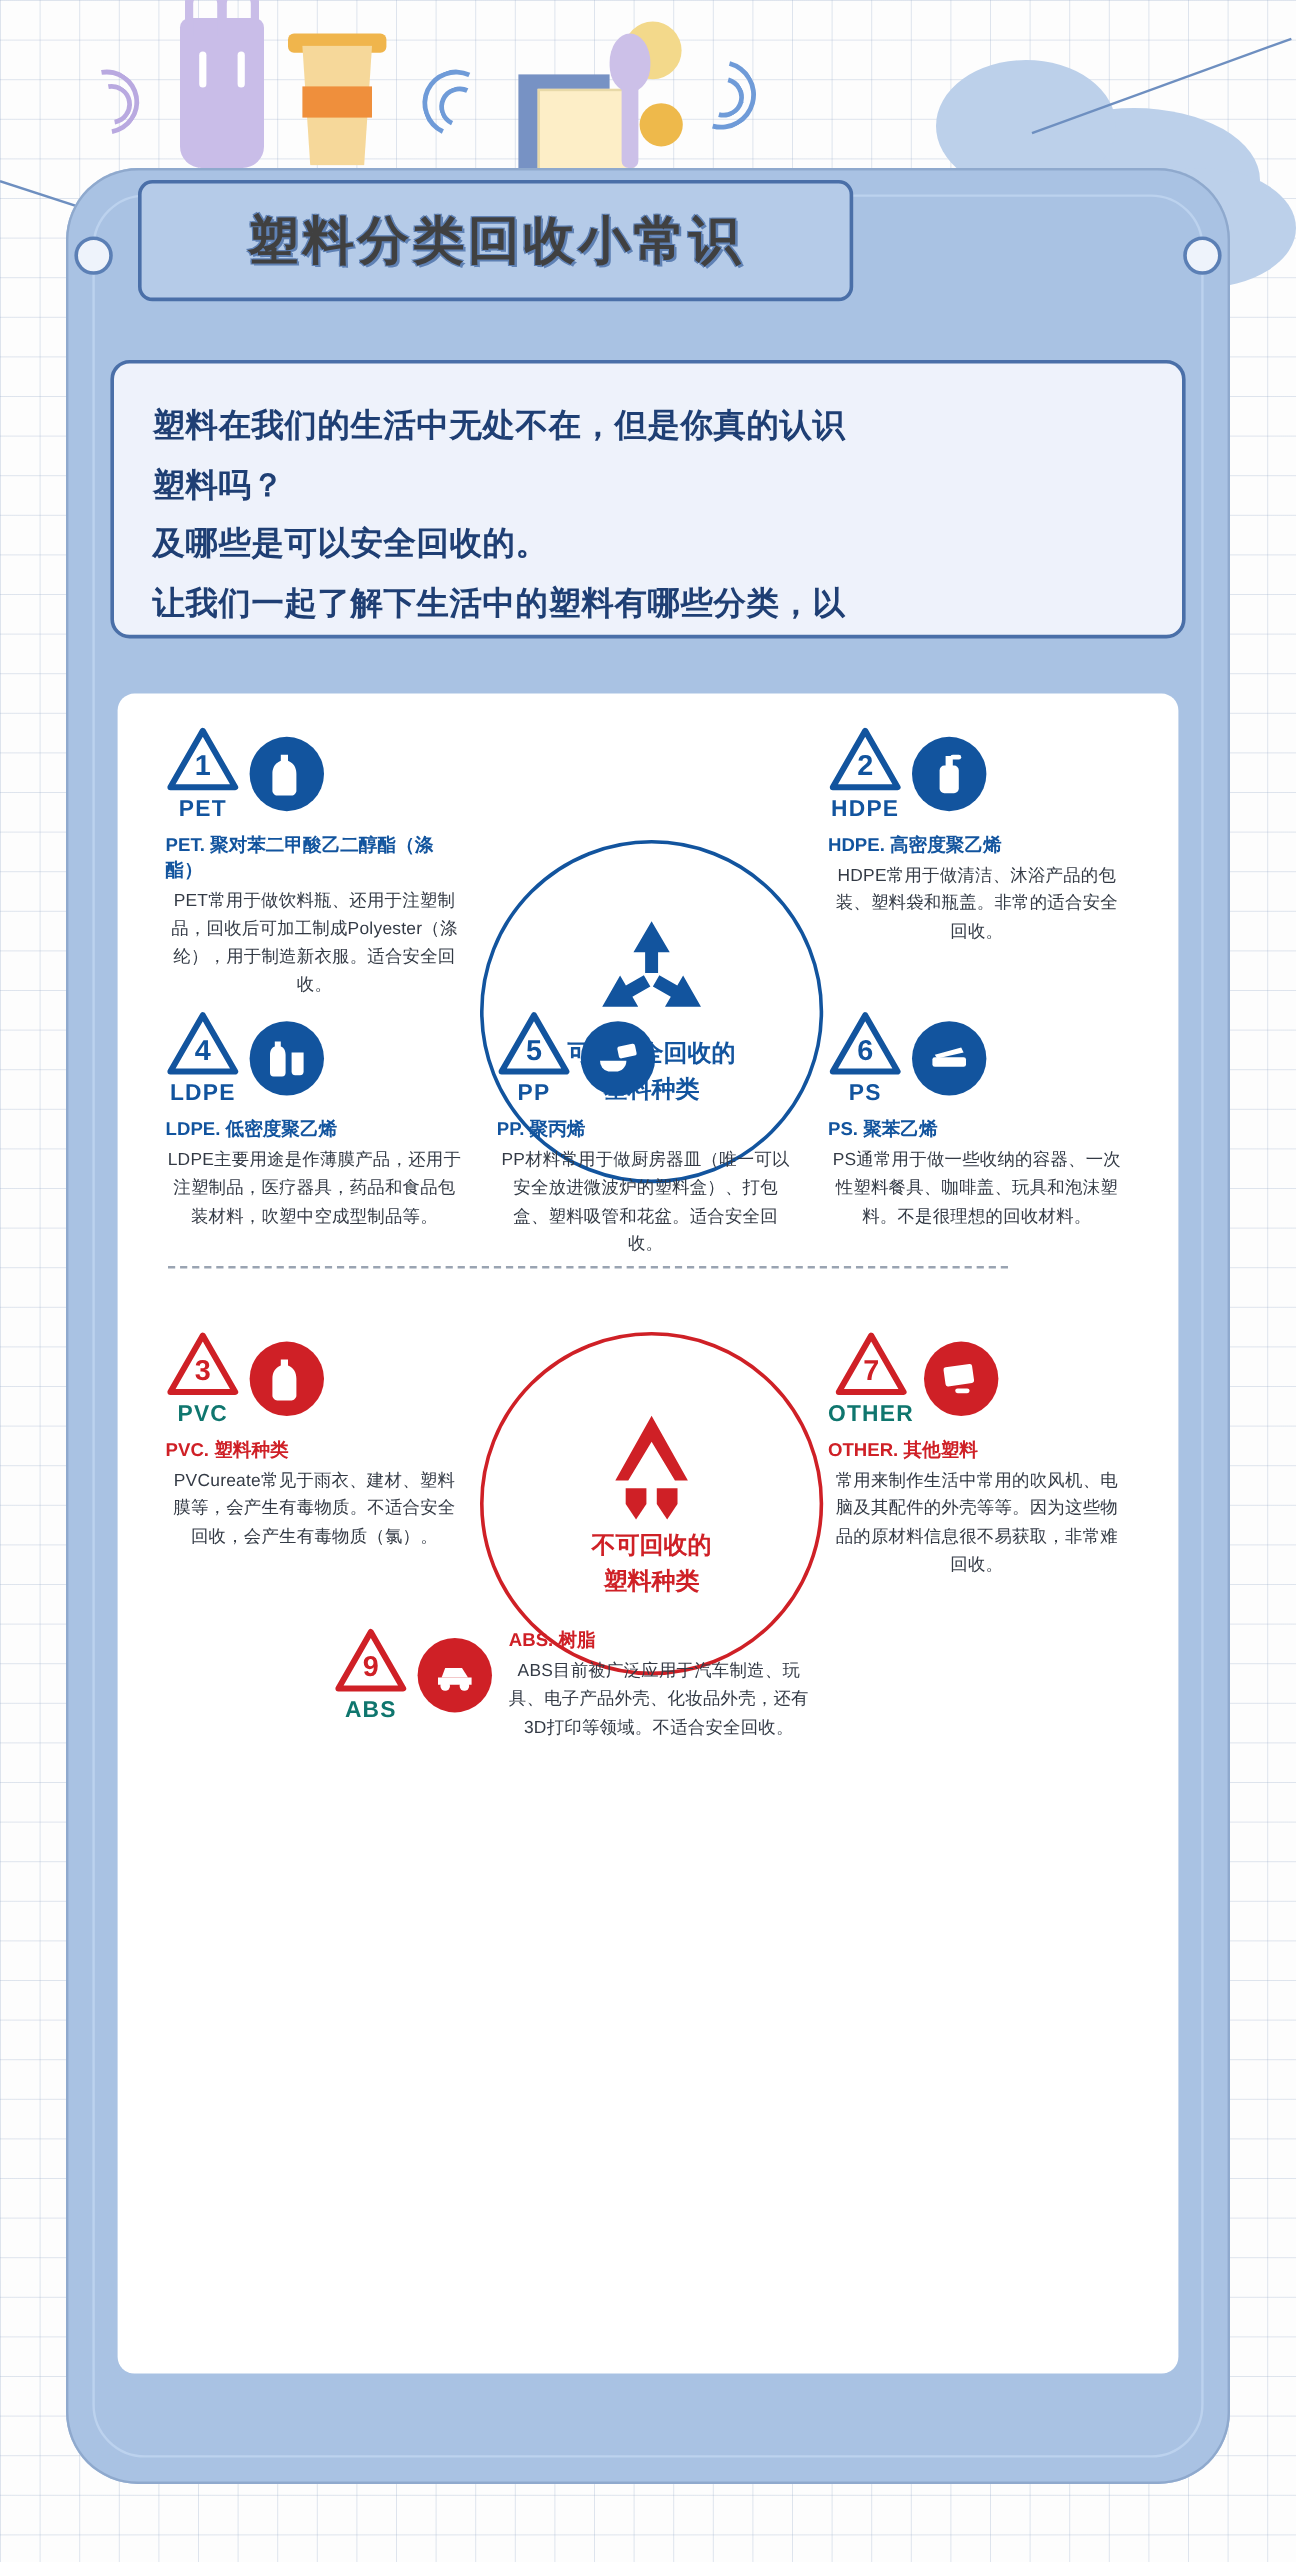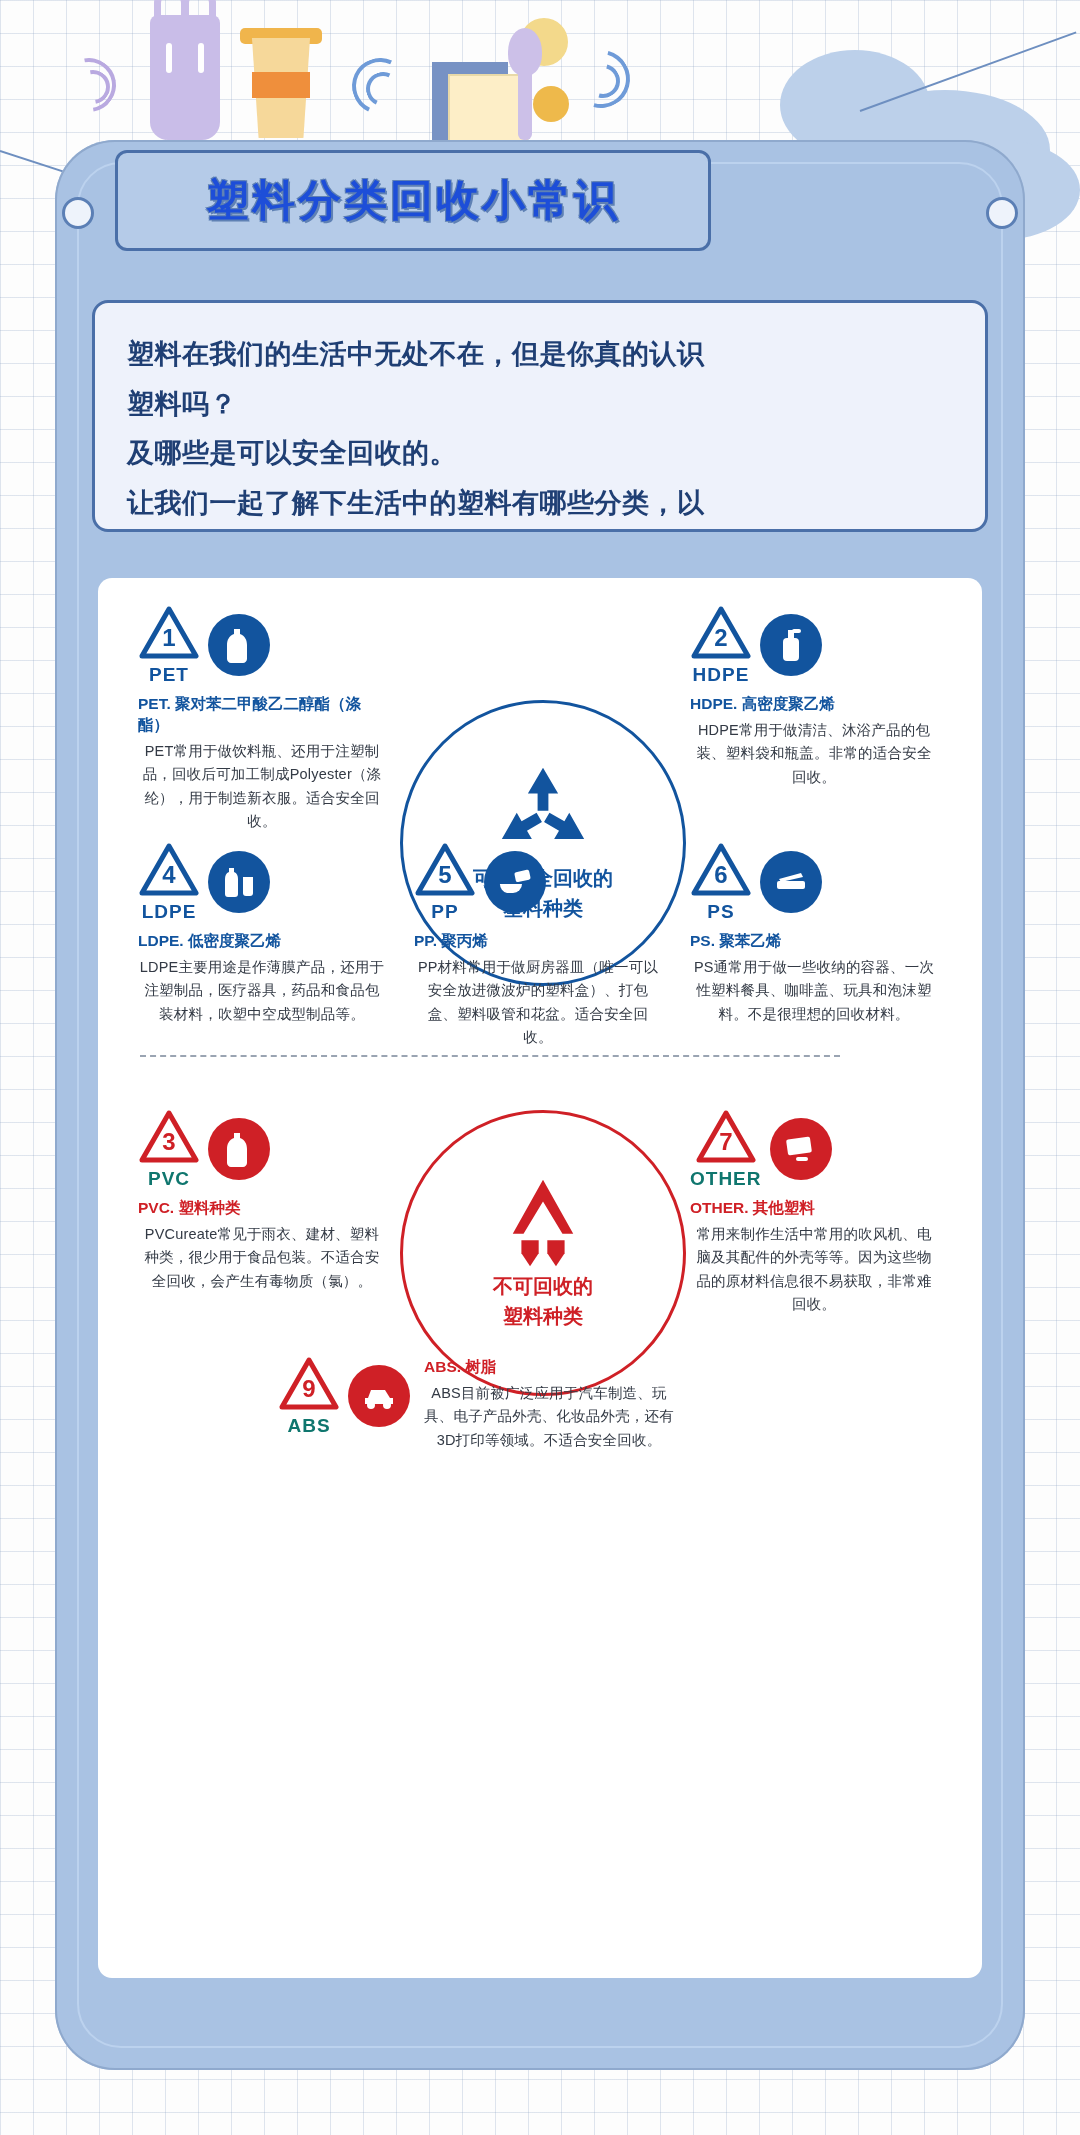--- a/index.html
+++ b/index.html
@@ -84,21 +84,21 @@
     background: #b5cbe8;
     border: 3px solid #4a6fa8;
     border-radius: 12px;
     display: flex;
     align-items: center;
     justify-content: center;
   }
   .title-text {
     font-size: 43px;
     font-weight: bold;
-    color: #1d4ed8;
+    color: #404040;
     letter-spacing: 3px;
     text-shadow: 2px 2px 0 #5f81b4, -1px -1px 0 #5f81b4, 1px -1px 0 #5f81b4, -1px 1px 0 #5f81b4;
   }
 
   
   .illu { position: absolute; }
 
   .bag {
     left: 150px; top: 15px; width: 70px; height: 125px;
     background: #c9bde8; border-radius: 8px 8px 18px 18px;
@@ -420,21 +420,21 @@
           <path d="M8 12 L30 6 L32 10 L10 15 Z" fill="#fff"></path>
         </svg>
     </div>
   </div>
   <h4 class="blue">PS. 聚苯乙烯</h4>
   <p>PS通常用于做一些收纳的容器、一次性塑料餐具、咖啡盖、玩具和泡沫塑料。不是很理想的回收材料。</p>
 </div>
 
 <div class="divider" style="top:1055px;"></div>
 
-<div class="circle-label red" style="left:400px; top:1110px; width:280px; height:280px;font-family:Liberation Mono, monospace;">
+<div class="circle-label red" style="left:400px; top:1110px; width:280px; height:280px;">
   <svg width="108" height="100" viewBox="0 0 100 92">
     <path d="M50 6 L78 56 L68 56 L50 26 L32 56 L22 56 Z" fill="#cf2026"></path>
     <path d="M30 62 L46 62 L46 74 L38 86 L30 74 Z" fill="#cf2026"></path>
     <path d="M54 62 L70 62 L70 74 L62 86 L54 74 Z" fill="#cf2026"></path>
   </svg>
   <span>不可回收的</span>
   <span>塑料种类</span>
 </div>
 
 <div class="item" style="left:138px; top:1112px;">
@@ -446,21 +446,21 @@
       </svg>
       <div class="code red">PVC</div>
     </div>
     <div class="badge red">
       <svg width="34" height="38" viewBox="0 0 34 38">
           <path d="M12 3h6v5c5 2 7 6 7 11v14c0 2-2 4-4 4h-12c-2 0-4-2-4-4V19c0-5 2-9 7-11z" fill="#fff"></path>
         </svg>
     </div>
   </div>
   <h4 class="red">PVC. 塑料种类</h4>
-  <p>PVCureate常见于雨衣、建材、塑料种类，很少用于食品包装。不适合安全回收，会产生有毒物质（氯）。</p>
+  <p>PVCureate常见于雨衣、建材、塑料膜等，会产生有毒物质。不适合安全回收，会产生有毒物质（氯）。</p>
 </div>
 
 <div class="item" style="left:690px; top:1112px;">
   <div class="icons">
     <div style="display:flex; flex-direction:column; align-items:center;">
       <svg class="tri" viewBox="0 0 62 58">
         <path d="M31 5 L58 52 L4 52 Z" fill="none" stroke="#cf2026" stroke-width="5" stroke-linejoin="round"></path>
         <text x="31" y="42" text-anchor="middle" font-size="24" font-weight="bold" fill="#cf2026" font-family="Liberation Sans, sans-serif">7</text>
       </svg>
       <div class="code red">OTHER</div>

